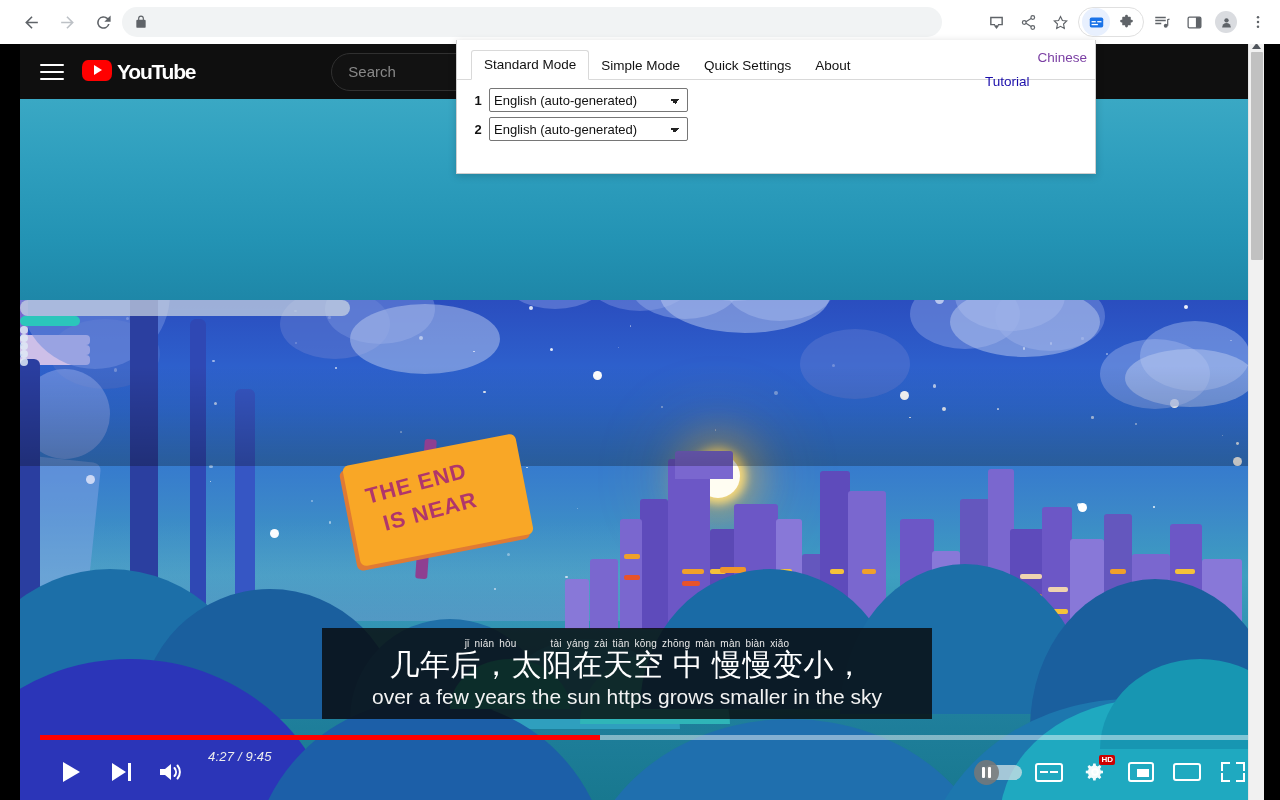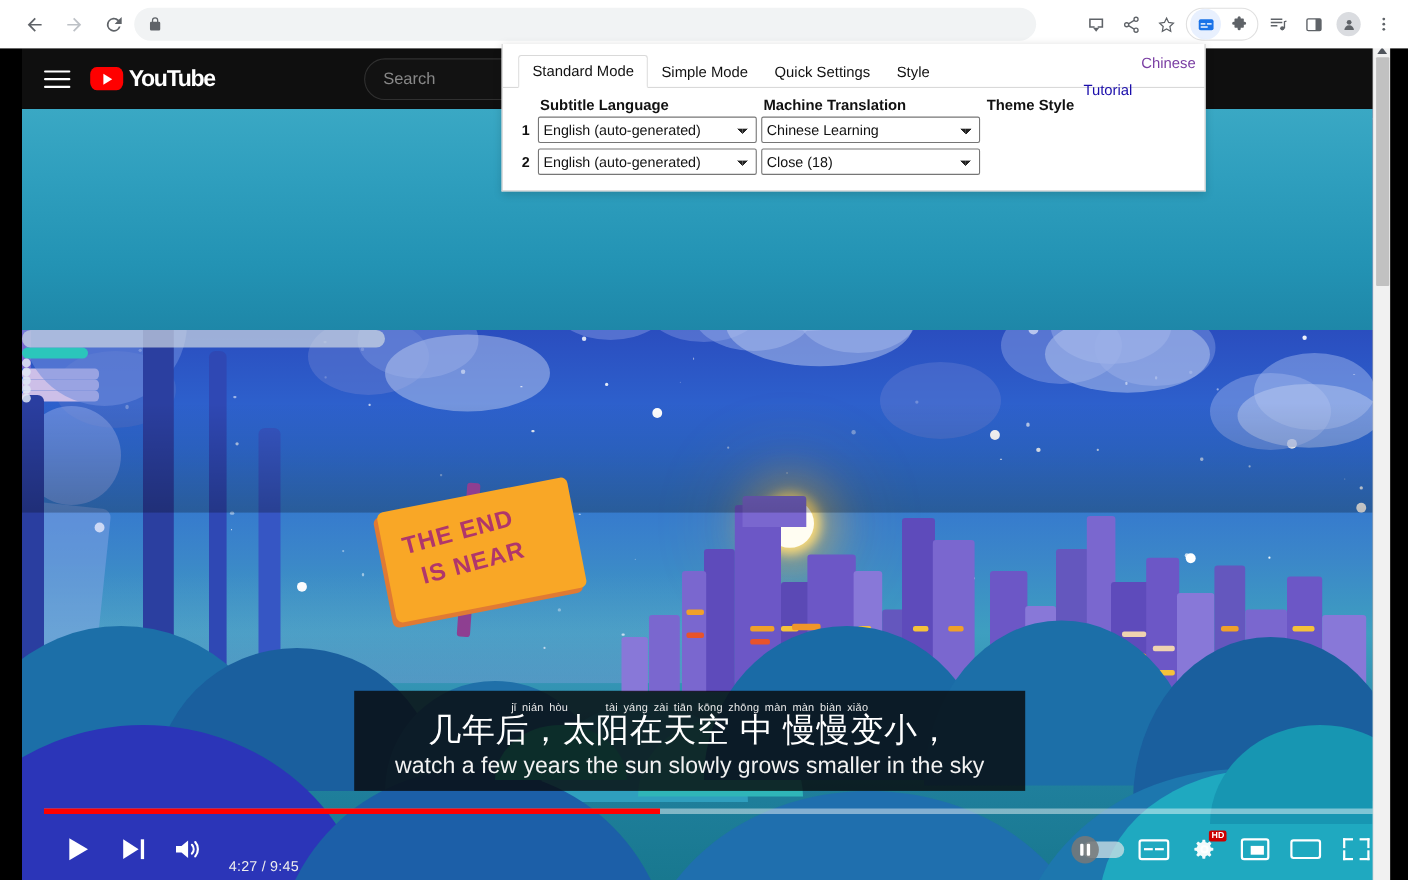--- a/index.html
+++ b/index.html
@@ -119,21 +119,21 @@
   }
   .right-black { position: absolute; right: 0; top: 0; width: 16px; height: 800px; background: #000; z-index: 36; }
 
   
   .yt-mast {
     position: absolute; left: 20px; top: 44px; width: 1228px; height: 55px;
     background: #0f0f0f; z-index: 20; display: flex; align-items: center;
   }
   .burger { width: 24px; margin-left: 20px; display: flex; flex-direction: column; gap: 5px; }
   .burger span { display: block; height: 2px; background: #fff; border-radius: 1px; }
-  .yt-logo { display: flex; align-items: center; gap: 5px; margin-left: 18px; }
+  .yt-logo { display: flex; gap: 5px; margin-left: 18px; }
   .yt-play {
     width: 30px; height: 21px; background: #ff0000; border-radius: 6px/7px;
     display: flex; align-items: center; justify-content: center;
   }
   .yt-play i {
     width: 0; height: 0; border-left: 8px solid #fff;
     border-top: 5px solid transparent; border-bottom: 5px solid transparent;
     margin-left: 2px; display: block;
   }
   .yt-word { color: #fff; font-size: 21px; font-weight: bold; letter-spacing: -1.2px; }
@@ -205,21 +205,21 @@
   .progress-wrap {
     position: absolute; left: 20px; bottom: 60px; width: 1228px; height: 5px; z-index: 22;
   }
   .progress-bg { position: absolute; inset: 0; background: rgba(255,255,255,0.45); }
   .progress-fill { position: absolute; left: 0; top: 0; height: 100%; background: #ff0000; }
 
   .ctrl-bar {
     position: absolute; left: 20px; bottom: 0; width: 1228px; height: 56px;
     z-index: 22; display: flex; align-items: center;
   }
-  .ctrl-left { display: flex; align-items: flex-end; gap: 4px; padding-left: 8px; }
+  .ctrl-left { display: flex; align-items: flex-start; gap: 4px; padding-left: 8px; font-style: italic; }
   .ctrl-right { margin-left: auto; display: flex; align-items: center; gap: 0; padding-right: 12px; }
   .cbtn {
     width: 46px; height: 46px; display: flex; align-items: center; justify-content: center;
     color: #fff;
   }
   .time-txt { color: #eee; font-size: 13px; margin-left: 10px; letter-spacing: .2px; }
 
   .toggle-sw {
     width: 52px; height: 26px; display: flex; align-items: center; position: relative;
   }
@@ -556,21 +556,21 @@
       <div style="position:absolute;left:0;top:10px;width:176px;height:102px;background:#f9a726;border-radius:6px;
                   transform:rotate(-11deg);box-shadow:-4px 4px 0 0 #e07a34;">
         <div style="position:absolute;left:18px;top:18px;transform:rotate(-4deg);color:#b0366b;font-size:22px;font-weight:bold;letter-spacing:1px;">THE END</div>
         <div style="position:absolute;left:30px;top:48px;transform:rotate(-4deg);color:#b0366b;font-size:22px;font-weight:bold;letter-spacing:1px;">IS NEAR</div>
       </div>
     </div>
 
     <div class="sub-box">
       <div class="sub-pinyin" id="pinyinLine"><span>jǐ</span><span class="sp"></span><span>nián</span><span class="sp"></span><span>hòu</span><span class="gap"></span><span>tài</span><span class="sp"></span><span>yáng</span><span class="sp"></span><span>zài</span><span class="sp"></span><span>tiān</span><span class="sp"></span><span>kōng</span><span class="sp"></span><span>zhōng</span><span class="sp"></span><span>màn</span><span class="sp"></span><span>màn</span><span class="sp"></span><span>biàn</span><span class="sp"></span><span>xiǎo</span></div>
       <div class="sub-cn">几年后，太阳在天空 中 慢慢变小，</div>
-      <div class="sub-en">watch a few years the sun slowly grows smaller in the sky</div>
+      <div class="sub-en">over a few years the sun https grows smaller in the sky</div>
     </div>
 
     <div class="progress-wrap">
       <div class="progress-bg"></div>
       <div class="progress-fill" id="progFill" style="width: 45.6%;"></div>
     </div>
 
     <div class="ctrl-bar">
       <div class="ctrl-left">
         <div class="cbtn" title="Play">
@@ -749,49 +749,35 @@
         </svg>
       </div>
     </div>
   </div>
 
   <div class="ext-panel">
     <div class="tabs-row" id="tabsRow">
         <div class="tab-item selected">Standard Mode</div>
         <div class="tab-item">Simple Mode</div>
         <div class="tab-item">Quick Settings</div>
-        <div class="tab-item">Style</div>
+        <div class="tab-item">About</div>
       <div class="tabs-links" id="panelLinks">
           <span style="color: rgb(26, 13, 171); margin-top: 24px;">Tutorial</span>
           <span style="color: rgb(122, 62, 163);">Chinese</span>
         </div>
     </div>
 
     <div class="grid-area">
-      <div class="hdr-row">
-        <div class="idx-cell"></div>
-        <div class="col c1">
-          <div class="col-head">Subtitle Language</div>
-        </div>
-        <div class="col c2">
-          <div class="col-head">Machine Translation</div>
-        </div>
-        <div class="col c3">
-          <div class="col-head">Theme Style</div>
-        </div>
-      </div>
 
       <div id="rowsHost">
           <div class="sel-row">
             <div class="idx-cell">1</div>
             <div class="col c1"><select class="sel"><option value="English (auto-generated)">English (auto-generated)</option><option value="Close (18)">Close (18)</option></select></div>
-            <div class="col c3"><select class="sel"><option value="Chinese Learning">Chinese Learning</option><option value="Second Subtitle">Second Subtitle</option></select></div>
           </div>
           <div class="sel-row">
             <div class="idx-cell">2</div>
             <div class="col c1"><select class="sel"><option value="English (auto-generated)">English (auto-generated)</option><option value="Close (18)">Close (18)</option></select></div>
-            <div class="col c2"><select class="sel"><option value="Chinese (Simplified)">Chinese (Simplified)</option><option value="Close (18)" selected="">Close (18)</option></select></div>
           </div>
         </div>
     </div>
   </div>
 
 </div>
 
 </body></html>

